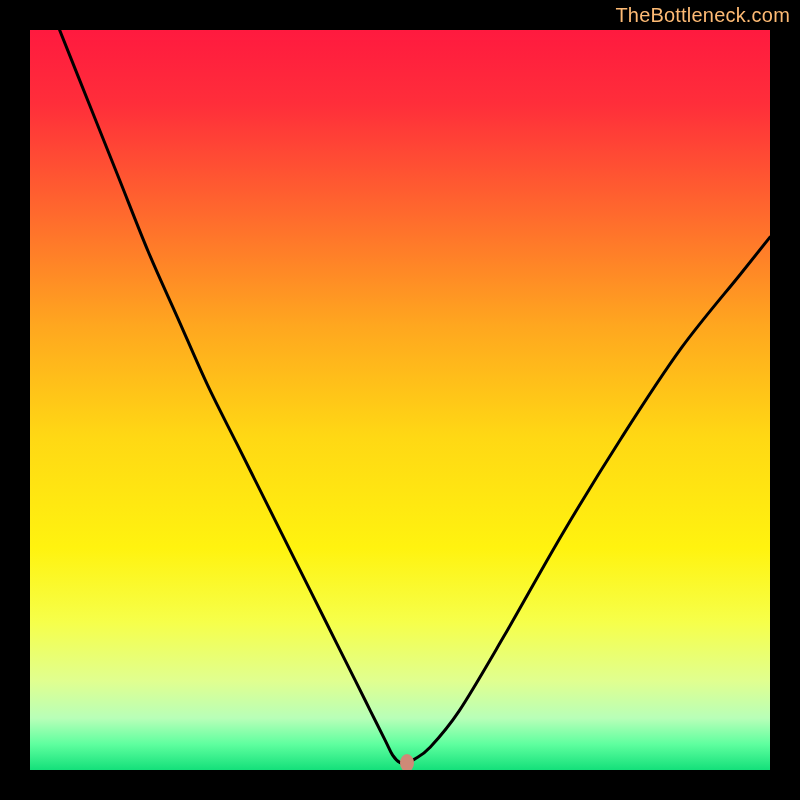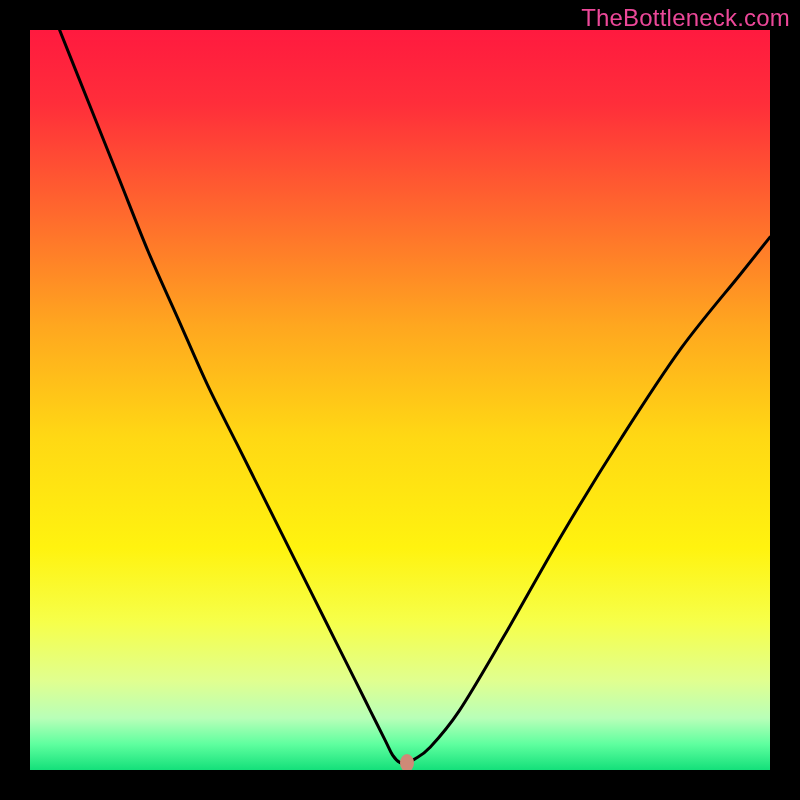--- a/index.html
+++ b/index.html
@@ -13,22 +13,22 @@
   .frame {
     position: relative;
     width: 800px;
     height: 800px;
     background: #000;
   }
   .watermark {
     position: absolute;
     top: 4px;
     right: 10px;
-    color: #ec4899;
-    font-size: 24px;
+    color: #fdba74;
+    font-size: 20px;
     font-weight: 500;
     letter-spacing: 0.2px;
     z-index: 5;
   }
   .plot-area {
     position: absolute;
     left: 30px;
     top: 30px;
     width: 740px;
     height: 740px;

